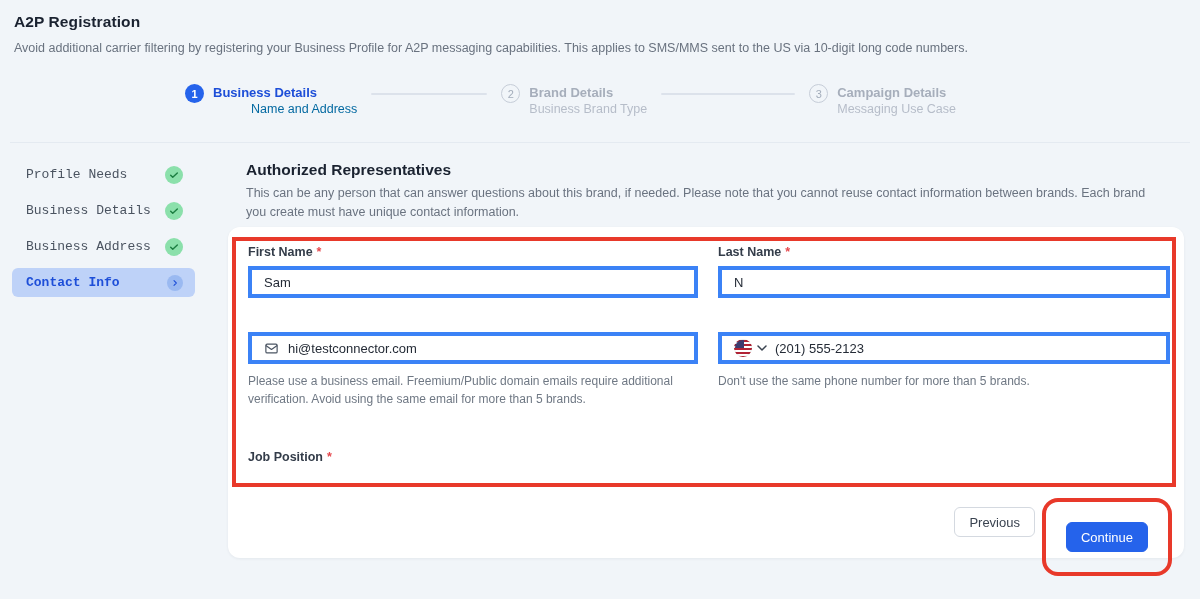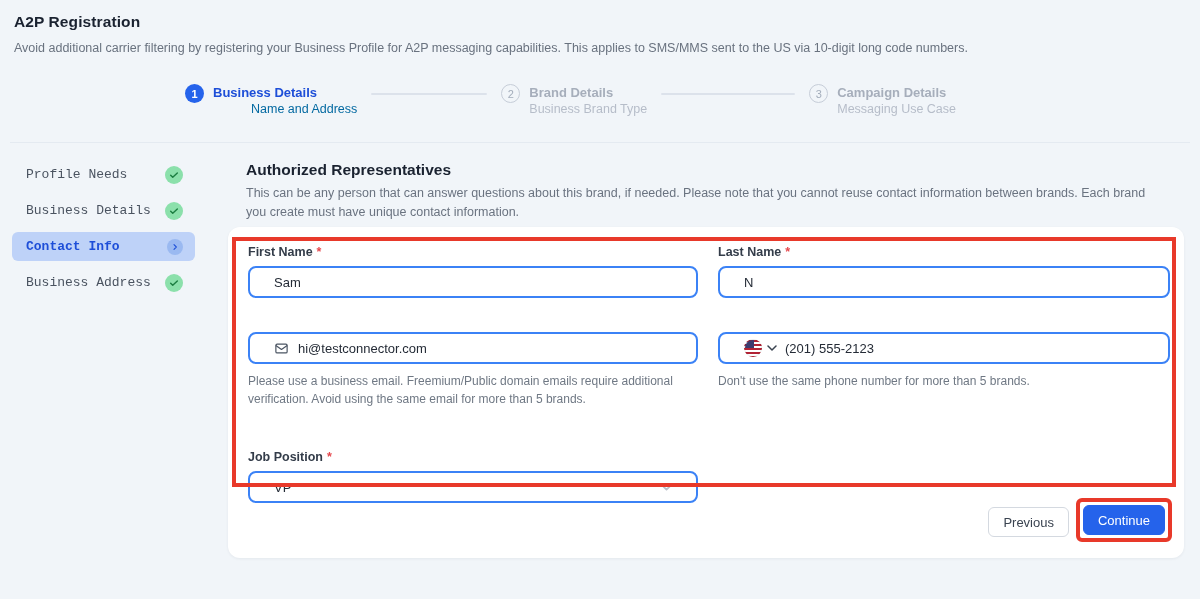--- a/index.html
+++ b/index.html
@@ -69,36 +69,36 @@
     background: #ffffff; border-radius: 12px;
     box-shadow: 0 1px 3px rgba(16, 30, 54, 0.06);
   }
 
   
   .anno-form {
     position: absolute; left: 232px; top: 237px; width: 944px; height: 250px;
     border: 4px solid #e8392a; z-index: 6; pointer-events: none;
   }
   .anno-continue {
-    border: 4px solid #e8392a; border-radius: 6px; padding: 3px; z-index: 6;
+    border: 4px solid #e8392a; border-radius: 16px; padding: 20px; z-index: 6;
   }
 
   
   .form {
     position: absolute; left: 248px; top: 245px; width: 916px;
     display: grid; grid-template-columns: 450px 452px; column-gap: 14px; row-gap: 0;
     z-index: 2;
     gap: 20px;
   }
   .field { margin-bottom: 14px; }
   .field-label { font-size: 12.5px; line-height: 15px; font-weight: 600; color: #333c49; margin-bottom: 6px; }
   .req { color: #e5484d; margin-left: 4px; }
   .input {
-    height: 32px; width: 100%; border: 2px solid #3b82f6; border-radius: 8px;
-    background: #fff; display: flex; align-items: center; padding: 0 24px;
+    height: 32px; width: 100%; border: 4px solid #3b82f6; border-radius: 0;
+    background: #fff; display: flex; align-items: center; padding: 0 12px;
     font-size: 13px; color: #242b36;
   }
   .input input {
     border: none; outline: none; width: 100%; font-size: 13px; color: #242b36;
     font-family: "Liberation Sans", "DejaVu Sans", sans-serif; background: transparent;
   }
   .input .lead-icon { margin-right: 9px; display: flex; align-items: center; }
   .helper { margin-top: 8px; font-size: 12px; line-height: 1.5; color: #6f7884; }
   .helper.email-helper { width: 440px; }
 
@@ -176,33 +176,33 @@
       </span>
     </div>
     <div class="side-item">
       <span class="side-label">Business Details</span>
       <span class="check-circle">
         <svg width="10" height="10" viewBox="0 0 24 24" fill="none" stroke="#1c7e42" stroke-width="3.4" stroke-linecap="round" stroke-linejoin="round">
             <path d="M4 12.5l5 5L20 7"></path>
           </svg>
       </span>
     </div>
+    <div class="side-item">
+      <span class="side-label">Business Address</span>
+      <span class="check-circle">
+        <svg width="10" height="10" viewBox="0 0 24 24" fill="none" stroke="#1c7e42" stroke-width="3.4" stroke-linecap="round" stroke-linejoin="round">
+            <path d="M4 12.5l5 5L20 7"></path>
+          </svg>
+      </span>
+    </div>
     <div class="side-item active">
       <span class="side-label">Contact Info</span>
       <span class="chev-circle">
         <svg width="8" height="8" viewBox="0 0 24 24" fill="none" stroke="#1d4ed8" stroke-width="3.2" stroke-linecap="round" stroke-linejoin="round">
             <path d="M9 5l7 7-7 7"></path>
-          </svg>
-      </span>
-    </div>
-    <div class="side-item">
-      <span class="side-label">Business Address</span>
-      <span class="check-circle">
-        <svg width="10" height="10" viewBox="0 0 24 24" fill="none" stroke="#1c7e42" stroke-width="3.4" stroke-linecap="round" stroke-linejoin="round">
-            <path d="M4 12.5l5 5L20 7"></path>
           </svg>
       </span>
     </div>
   </div>
 
   <div class="section-heading">Authorized Representatives</div>
   <div class="section-desc">This can be any person that can answer questions about this brand, if needed. Please note that you cannot reuse contact information between brands. Each brand you create must have unique contact information.</div>
 
   <div class="card"></div>
 
@@ -249,26 +249,20 @@
         </span>
         <input type="text" value="(201) 555-2123" style="">
       </div>
       <div class="helper">Don't use the same phone number for more than 5 brands.</div>
     </div>
 
     <div class="field job-field">
       <div class="field-label">
         <span>Job Position</span><span class="req">*</span>
       </div>
-      <div class="input select">
-        <span>VP</span>
-        <svg width="11" height="7" viewBox="0 0 10 6" fill="none" stroke="#b8bfc9" stroke-width="1.5" stroke-linecap="round" stroke-linejoin="round">
-            <path d="M1 1l4 4 4-4"></path>
-          </svg>
-      </div>
     </div>
   </div>
 
   <div class="anno-form"></div>
 
   <div class="footer-row">
     <button class="btn btn-previous">Previous</button>
     <div class="anno-continue">
       <button class="btn btn-continue">Continue</button>
     </div>

